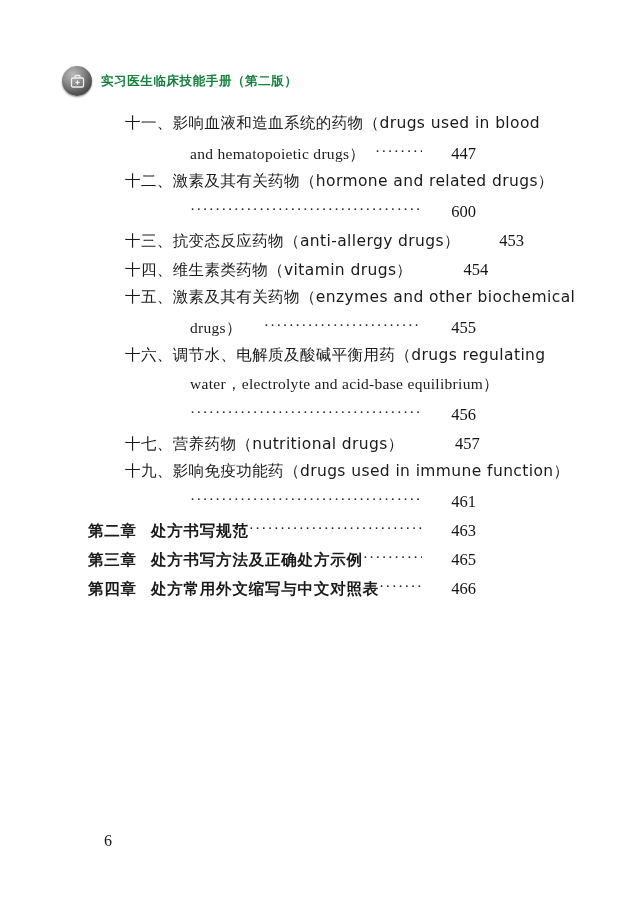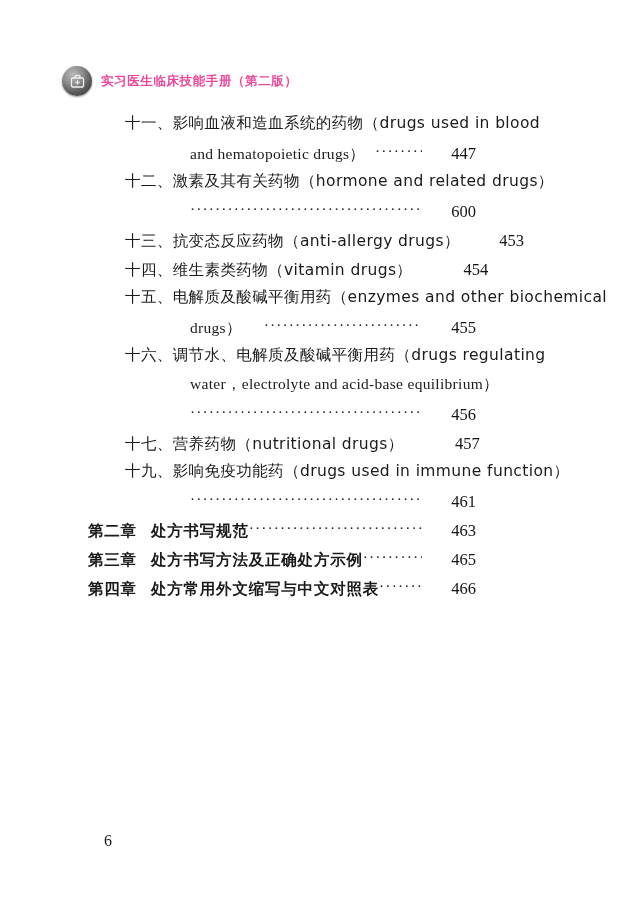--- a/index.html
+++ b/index.html
@@ -35,21 +35,21 @@
     align-items: center;
     justify-content: center;
     flex: none;
   }
   .header-badge svg { display: block; }
   .header-title {
     font-family: "DejaVu Sans", "Liberation Sans", sans-serif;
     font-size: 12.5px;
     font-weight: 600;
     letter-spacing: 0.6px;
-    color: #ec4899;
+    color: #15803d;
     white-space: nowrap;
   }
 
   
   .toc {
     position: absolute;
     left: 0;
     top: 113px;
     width: 564px;
   }
@@ -169,21 +169,21 @@
       <span class="label mixed">十三、抗变态反应药物（anti-allergy drugs）</span>
       <span class="leader"></span>
       <span class="pageno">453</span>
     </div>
     <div class="toc-line lvl-item">
       <span class="label mixed">十四、维生素类药物（vitamin drugs）</span>
       <span class="leader wide"></span>
       <span class="pageno">454</span>
     </div>
     <div class="toc-line lvl-item">
-      <span class="label mixed">十五、电解质及酸碱平衡用药（enzymes and other biochemical</span>
+      <span class="label mixed">十五、激素及其有关药物（enzymes and other biochemical</span>
       <span class="spacer"></span>
     </div>
     <div class="toc-line cont">
       <span class="label en">drugs）</span>
       <span class="leader wide"></span>
       <span class="pageno">455</span>
     </div>
     <div class="toc-line lvl-item">
       <span class="label mixed">十六、调节水、电解质及酸碱平衡用药（drugs regulating</span>
       <span class="spacer"></span>

